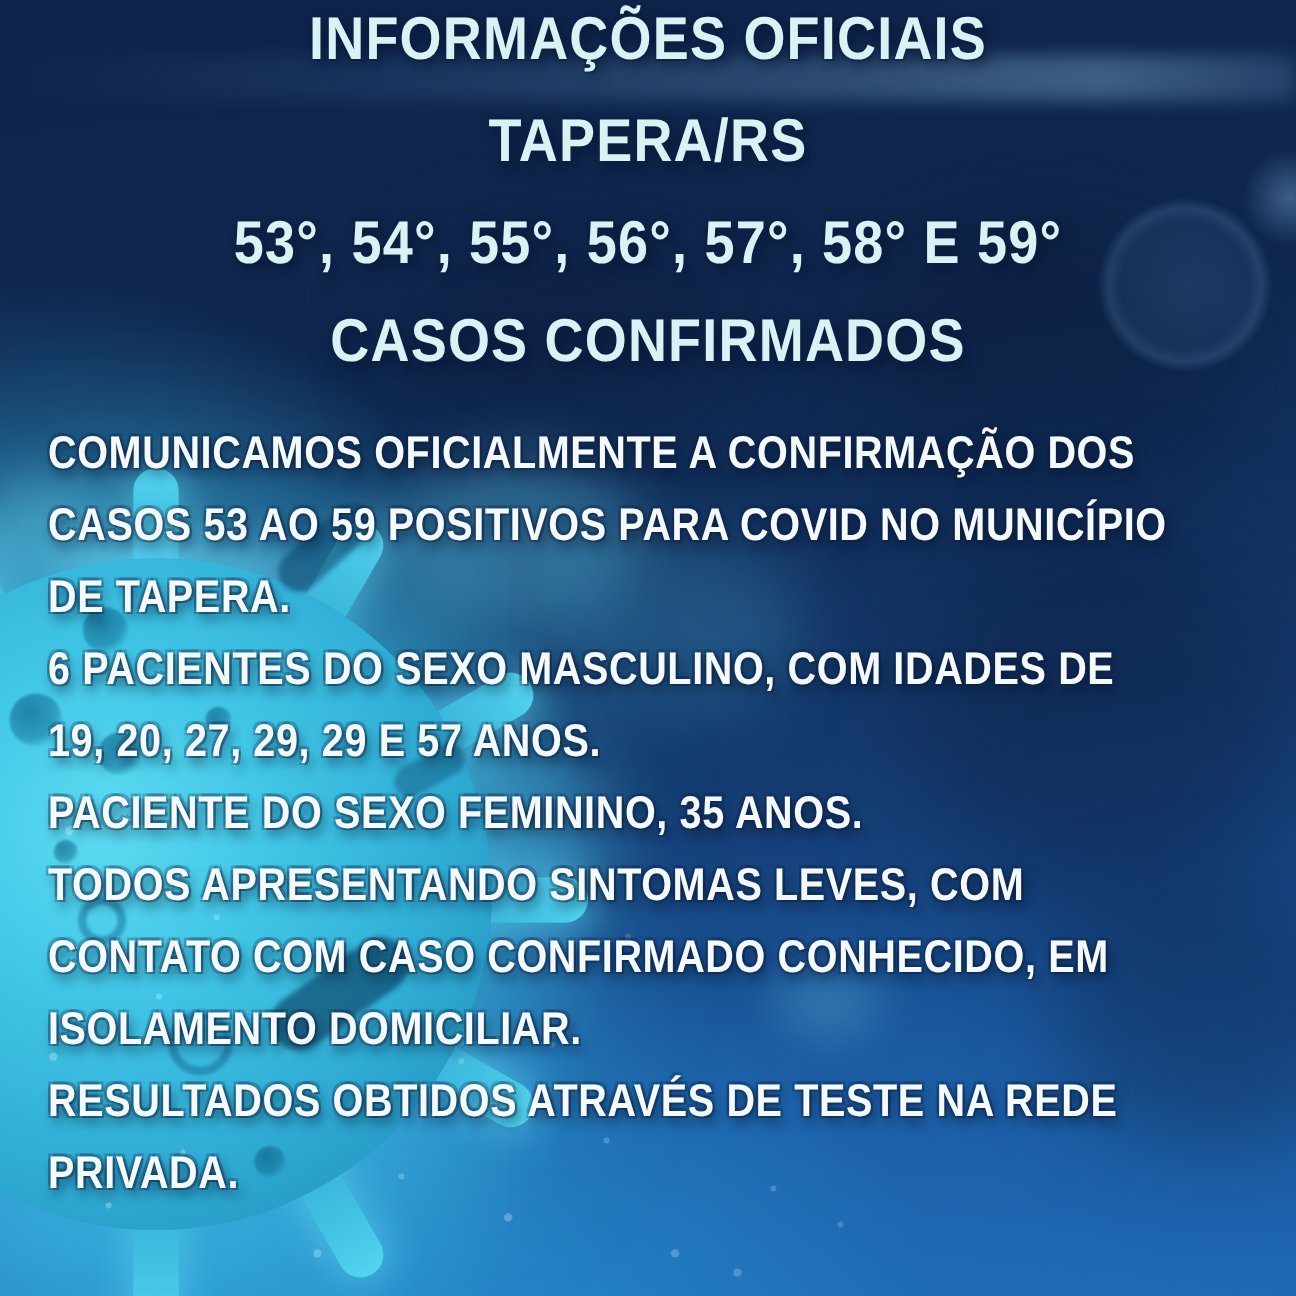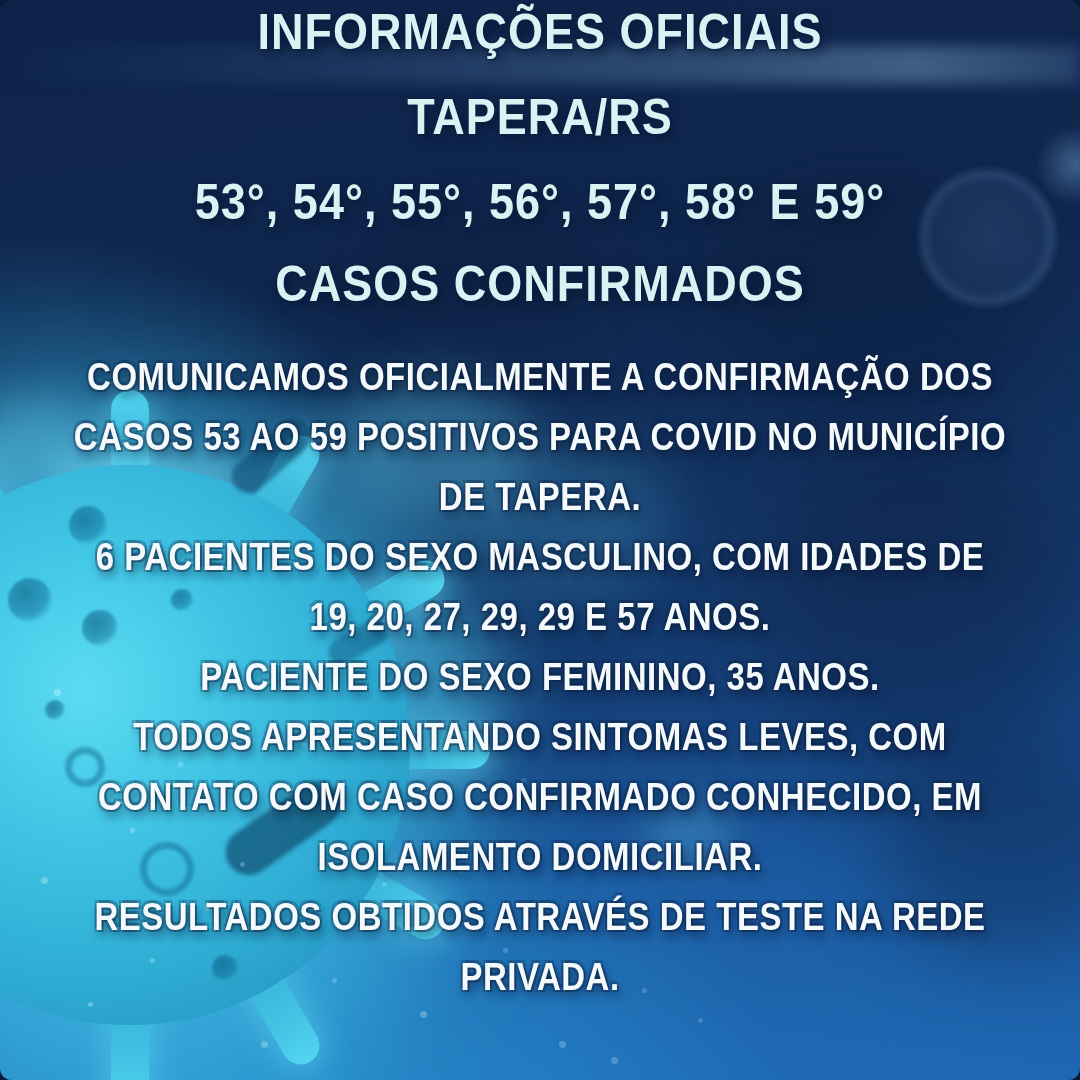--- a/index.html
+++ b/index.html
@@ -1,19 +1,18 @@
 <!DOCTYPE html>
 <html lang="pt-BR" style="--header_text: #d9f3f4; --body_text: #f4f9fc; --bg_top: #0e234a; --bg_bottom: #1e64b0; --glow_cyan: #30aed6; --virus_core: #5cdcf2; --shadow_navy: #0c2042;"><head>
 <meta charset="utf-8">
 <style>
   html,body{margin:0;padding:0;background:#081a38;}
   .poster{
     position:relative;width:1080px;height:1080px;overflow:hidden;
     font-family:"Liberation Sans","DejaVu Sans",sans-serif;
-    border-radius:12px;
     -webkit-font-smoothing:antialiased;
   }
   
   .bg{
     position:absolute;inset:0;
     background:
       radial-gradient(circle 300px at 130px 745px, rgba(95,225,248,.85) 0%, rgba(70,200,238,.50) 55%, rgba(60,185,228,0) 75%),
       radial-gradient(ellipse 620px 700px at 40px 760px, rgba(56,186,228,.75) 0%, rgba(45,160,210,.35) 55%, rgba(40,150,205,0) 75%),
       radial-gradient(ellipse 760px 560px at 220px 1140px, rgba(42,156,214,.85) 0%, rgba(35,130,195,0) 75%),
       radial-gradient(ellipse 1000px 650px at 560px 1220px, rgba(32,112,185,.9) 0%, rgba(28,95,168,0) 80%),
@@ -102,21 +101,21 @@
   .h-line{
     position:absolute;left:0;width:1080px;text-align:center;
     font-size:45px;line-height:52px;font-weight:700;letter-spacing:1px;
     color:var(--header_text,#d9f3f4);transform:scaleY(1.12);
     text-shadow:2px 2px 0 rgba(12,32,66,.45), -2px 2px 0 rgba(12,32,66,.30),
       2px -2px 0 rgba(12,32,66,.30), -2px -2px 0 rgba(12,32,66,.30),
       4px 5px 10px rgba(4,18,44,.60);
     white-space:nowrap;
   }
   .h1{top:6px;} .h2{top:91px;} .h3{top:176px;} .h4{top:258px;}
-  .body-text{position:absolute;top:347px;left:40px;width:1000px;text-align:center;}
+  .body-text{position:absolute;top:347px;left:40px;width:1000px;text-align:left;}
   .b-line{
     font-size:33px;line-height:60px;font-weight:700;letter-spacing:.5px;
     color:var(--body_text,#f4f9fc);transform:scaleY(1.16);
     text-shadow:2px 2px 0 rgba(12,32,66,.40), -2px 2px 0 rgba(12,32,66,.25),
       2px -2px 0 rgba(12,32,66,.25), -2px -2px 0 rgba(12,32,66,.25),
       3px 5px 9px rgba(4,18,44,.55);
     white-space:nowrap;
   }
 </style>
 </head>

